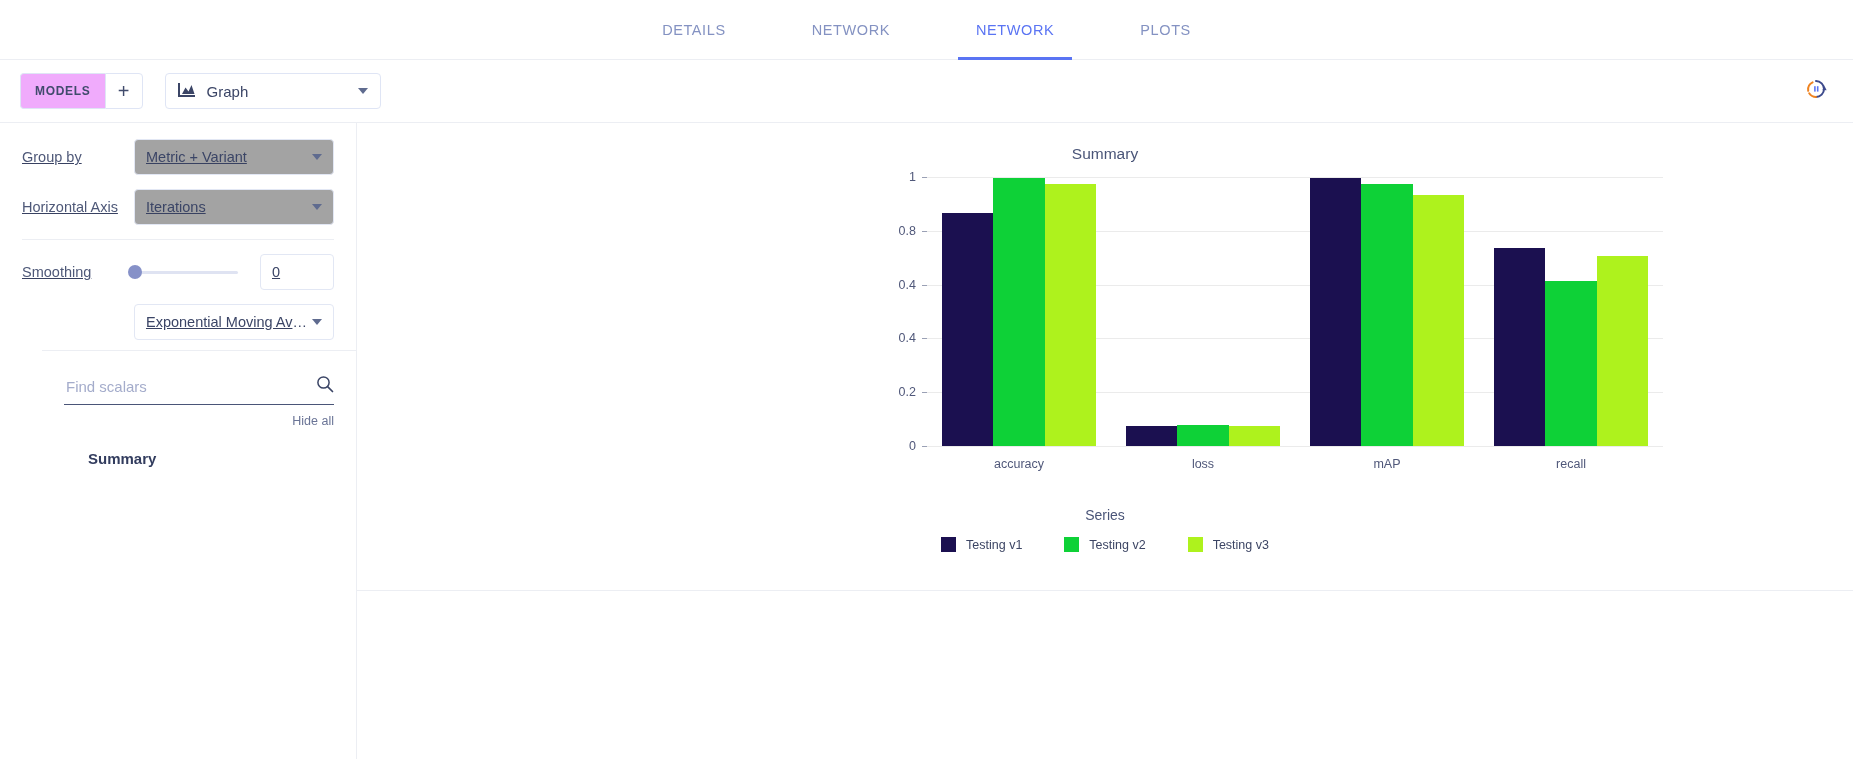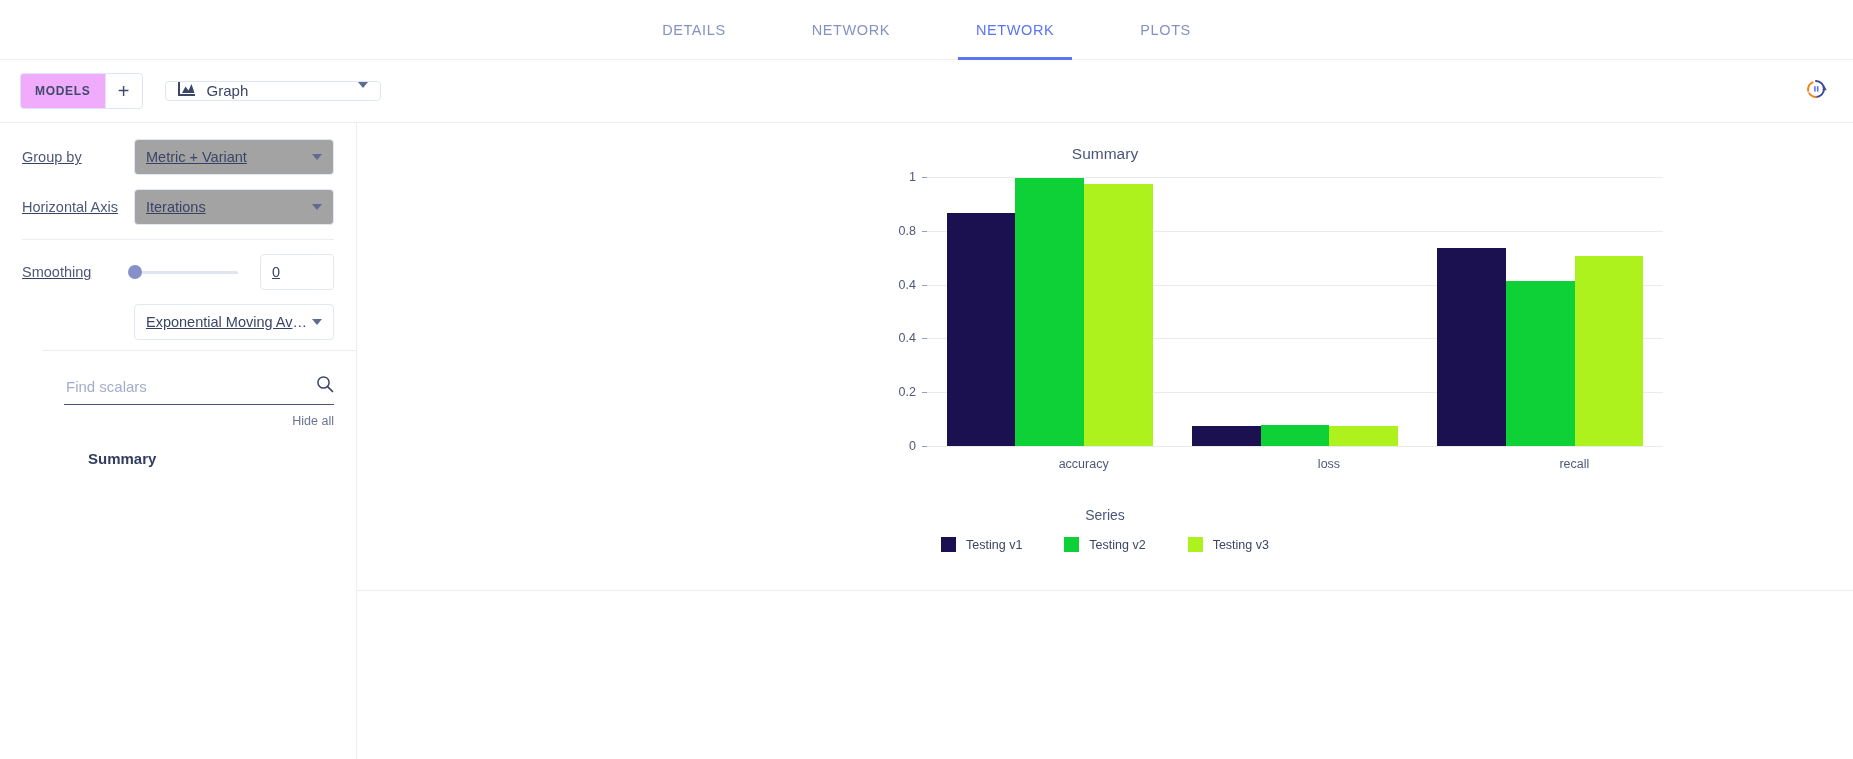--- a/index.html
+++ b/index.html
@@ -66,23 +66,23 @@
     width:38px;
     background:#fff;
     border:1px solid #dfe5f5;
     border-radius:0 4px 4px 0;
     color:#404b6c;
     font-size:20px; line-height:1;
     cursor:pointer;
   }
   .select-graph{
     margin-left:22px;
-    height:20px; width:216px;
+    height:36px; width:216px;
     border:1px solid #dfe5f5; border-radius:4px;
-    display:flex; align-items:flex-start;
+    display:flex; align-items:center;
     padding:0 12px;
     background:#fff;
     cursor:pointer;
     font-size:15px;
     color:#3b4566;
   }
   .select-graph .lbl{ margin-left:12px; flex:1; }
   .caret{
     width:0;height:0;
     border-left:5px solid transparent;
@@ -258,21 +258,20 @@
   .bar{ flex:1; }
   .xtick{
     position:absolute;
     top:100%;
     left:50%;
     transform:translateX(-50%);
     margin-top:11px;
     font-size:12.5px;
     color:#50587a;
     white-space:nowrap;
-    margin-left:34px;
   }
   .xaxis-title{
     text-align:center;
     font-size:14px;
     color:#4a5578;
     margin-top:60px;
   }
   .legend{
     display:flex;
     justify-content:center;
@@ -436,20 +435,28 @@
               <div class="group">
                 <div class="bars">
                   <div class="bar" title="Testing v1 — loss: 0.075" style="height: 7.5%; background: rgb(27, 16, 80);"></div>
                   <div class="bar" title="Testing v2 — loss: 0.077" style="height: 7.7%; background: rgb(14, 209, 55);"></div>
                   <div class="bar" title="Testing v3 — loss: 0.074" style="height: 7.4%; background: rgb(174, 242, 29);"></div>
                 </div>
                 <div class="xtick">loss</div>
               </div>
               <div class="group">
                 <div class="bars">
+                  <div class="bar" title="Testing v1 — mAP: 0.995" style="height: 99.5%; background: rgb(27, 16, 80);"></div>
+                  <div class="bar" title="Testing v2 — mAP: 0.975" style="height: 97.5%; background: rgb(14, 209, 55);"></div>
+                  <div class="bar" title="Testing v3 — mAP: 0.935" style="height: 93.5%; background: rgb(174, 242, 29);"></div>
+                </div>
+                <div class="xtick">mAP</div>
+              </div>
+              <div class="group">
+                <div class="bars">
                   <div class="bar" title="Testing v1 — recall: 0.735" style="height: 73.5%; background: rgb(27, 16, 80);"></div>
                   <div class="bar" title="Testing v2 — recall: 0.615" style="height: 61.5%; background: rgb(14, 209, 55);"></div>
                   <div class="bar" title="Testing v3 — recall: 0.705" style="height: 70.5%; background: rgb(174, 242, 29);"></div>
                 </div>
                 <div class="xtick">recall</div>
               </div>
             </div>
         </div>
       </div>
 

